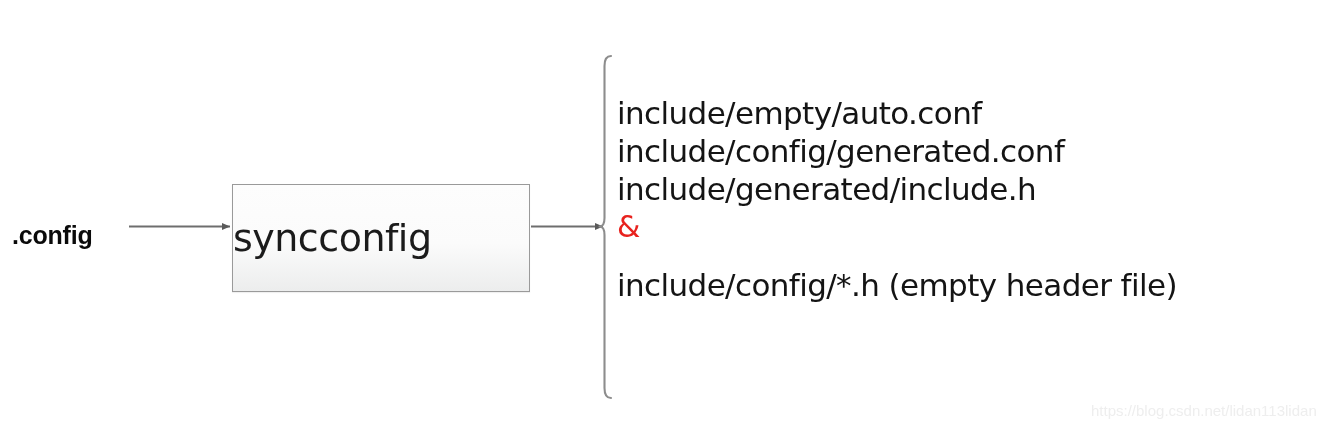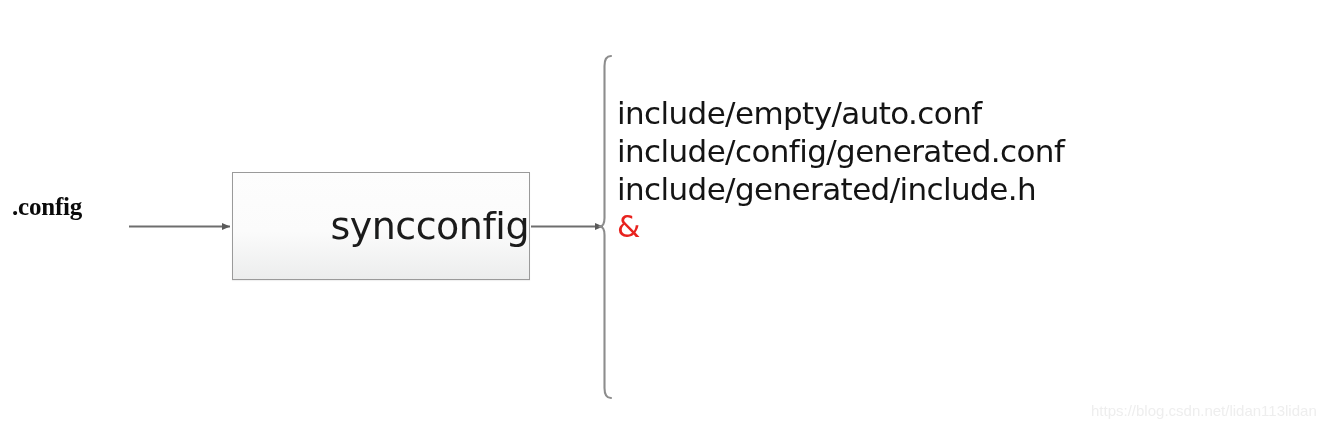--- a/index.html
+++ b/index.html
@@ -15,44 +15,44 @@
     width: 1343px;
     height: 431px;
     background: #ffffff;
     overflow: hidden;
   }
 
   
   .input-label {
     position: absolute;
     left: 12px;
-    top: 192px;
-    font-family: Liberation Serif, serif;
+    top: 220px;
+    font-family: Liberation Sans, sans-serif;
     font-weight: bold;
     font-size: 25px;
     line-height: 30px;
     color: #0a0a0a;
     letter-spacing: -0.2px;
     white-space: nowrap;
   }
 
   
   .process-box {
     position: absolute;
     left: 232px;
-    top: 172px;
+    top: 184px;
     width: 298px;
     height: 108px;
     box-sizing: border-box;
     border: 1.5px solid #9a9a9a;
     background: linear-gradient(to bottom, #fdfdfd 0%, #fbfbfb 55%, #eceded 100%);
     box-shadow: 0 1px 1px rgba(0,0,0,0.06);
     display: flex;
     align-items: center;
-    justify-content: flex-end;
+    justify-content: flex-start;
   }
   .process-box-label {
     font-family: "DejaVu Sans", sans-serif;
     font-size: 38px;
     line-height: 44px;
     color: #1b1b1b;
     letter-spacing: -0.5px;
     white-space: nowrap;
   }
 
@@ -134,17 +134,18 @@
 
   <div class="process-box">
     <span class="process-box-label">syncconfig</span>
   </div>
 
   <div class="output-list">
     <div class="output-line">include/empty/auto.conf</div>
     <div class="output-line">include/config/generated.conf</div>
     <div class="output-line">include/generated/include.h</div>
     <div class="output-line amp">&amp;</div>
+    <div class="output-line spaced">include/config/*.h (empty header file)</div>
   </div>
 
   <div class="watermark">https://blog.csdn.net/lidan113lidan</div>
 
 </div>
 
 </body></html>

